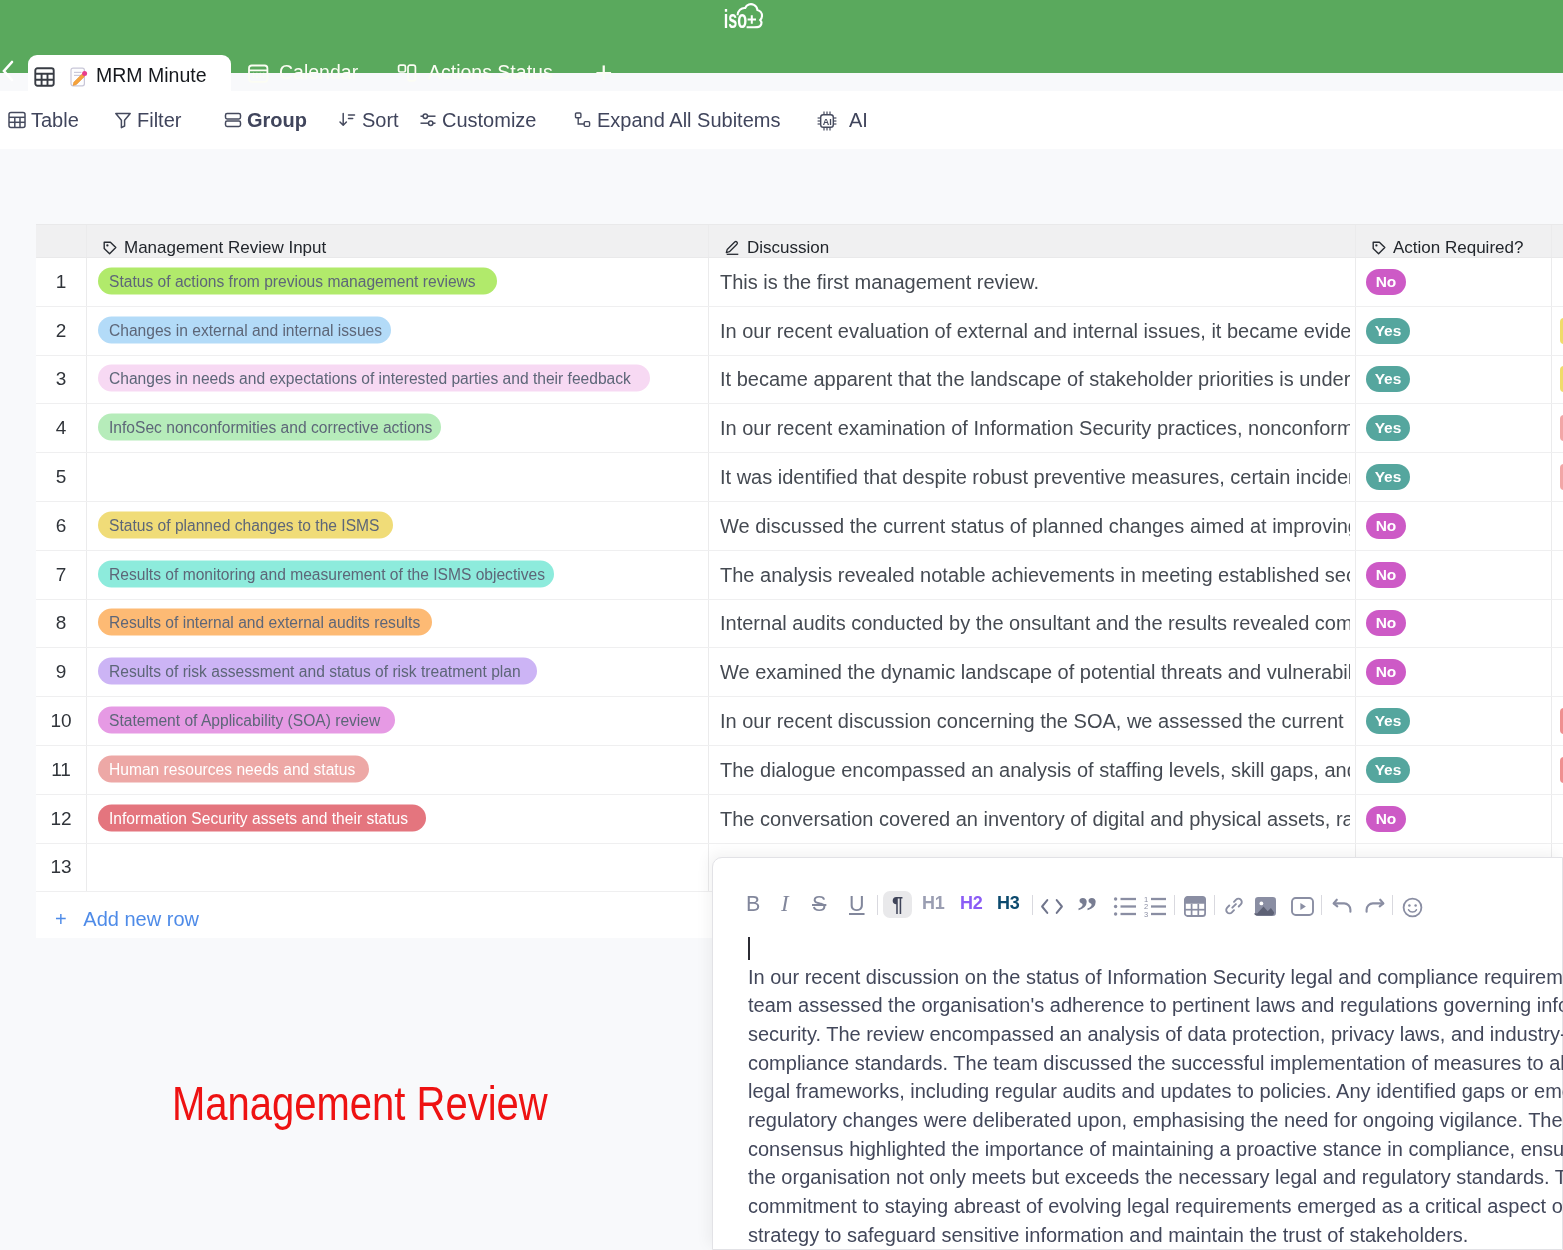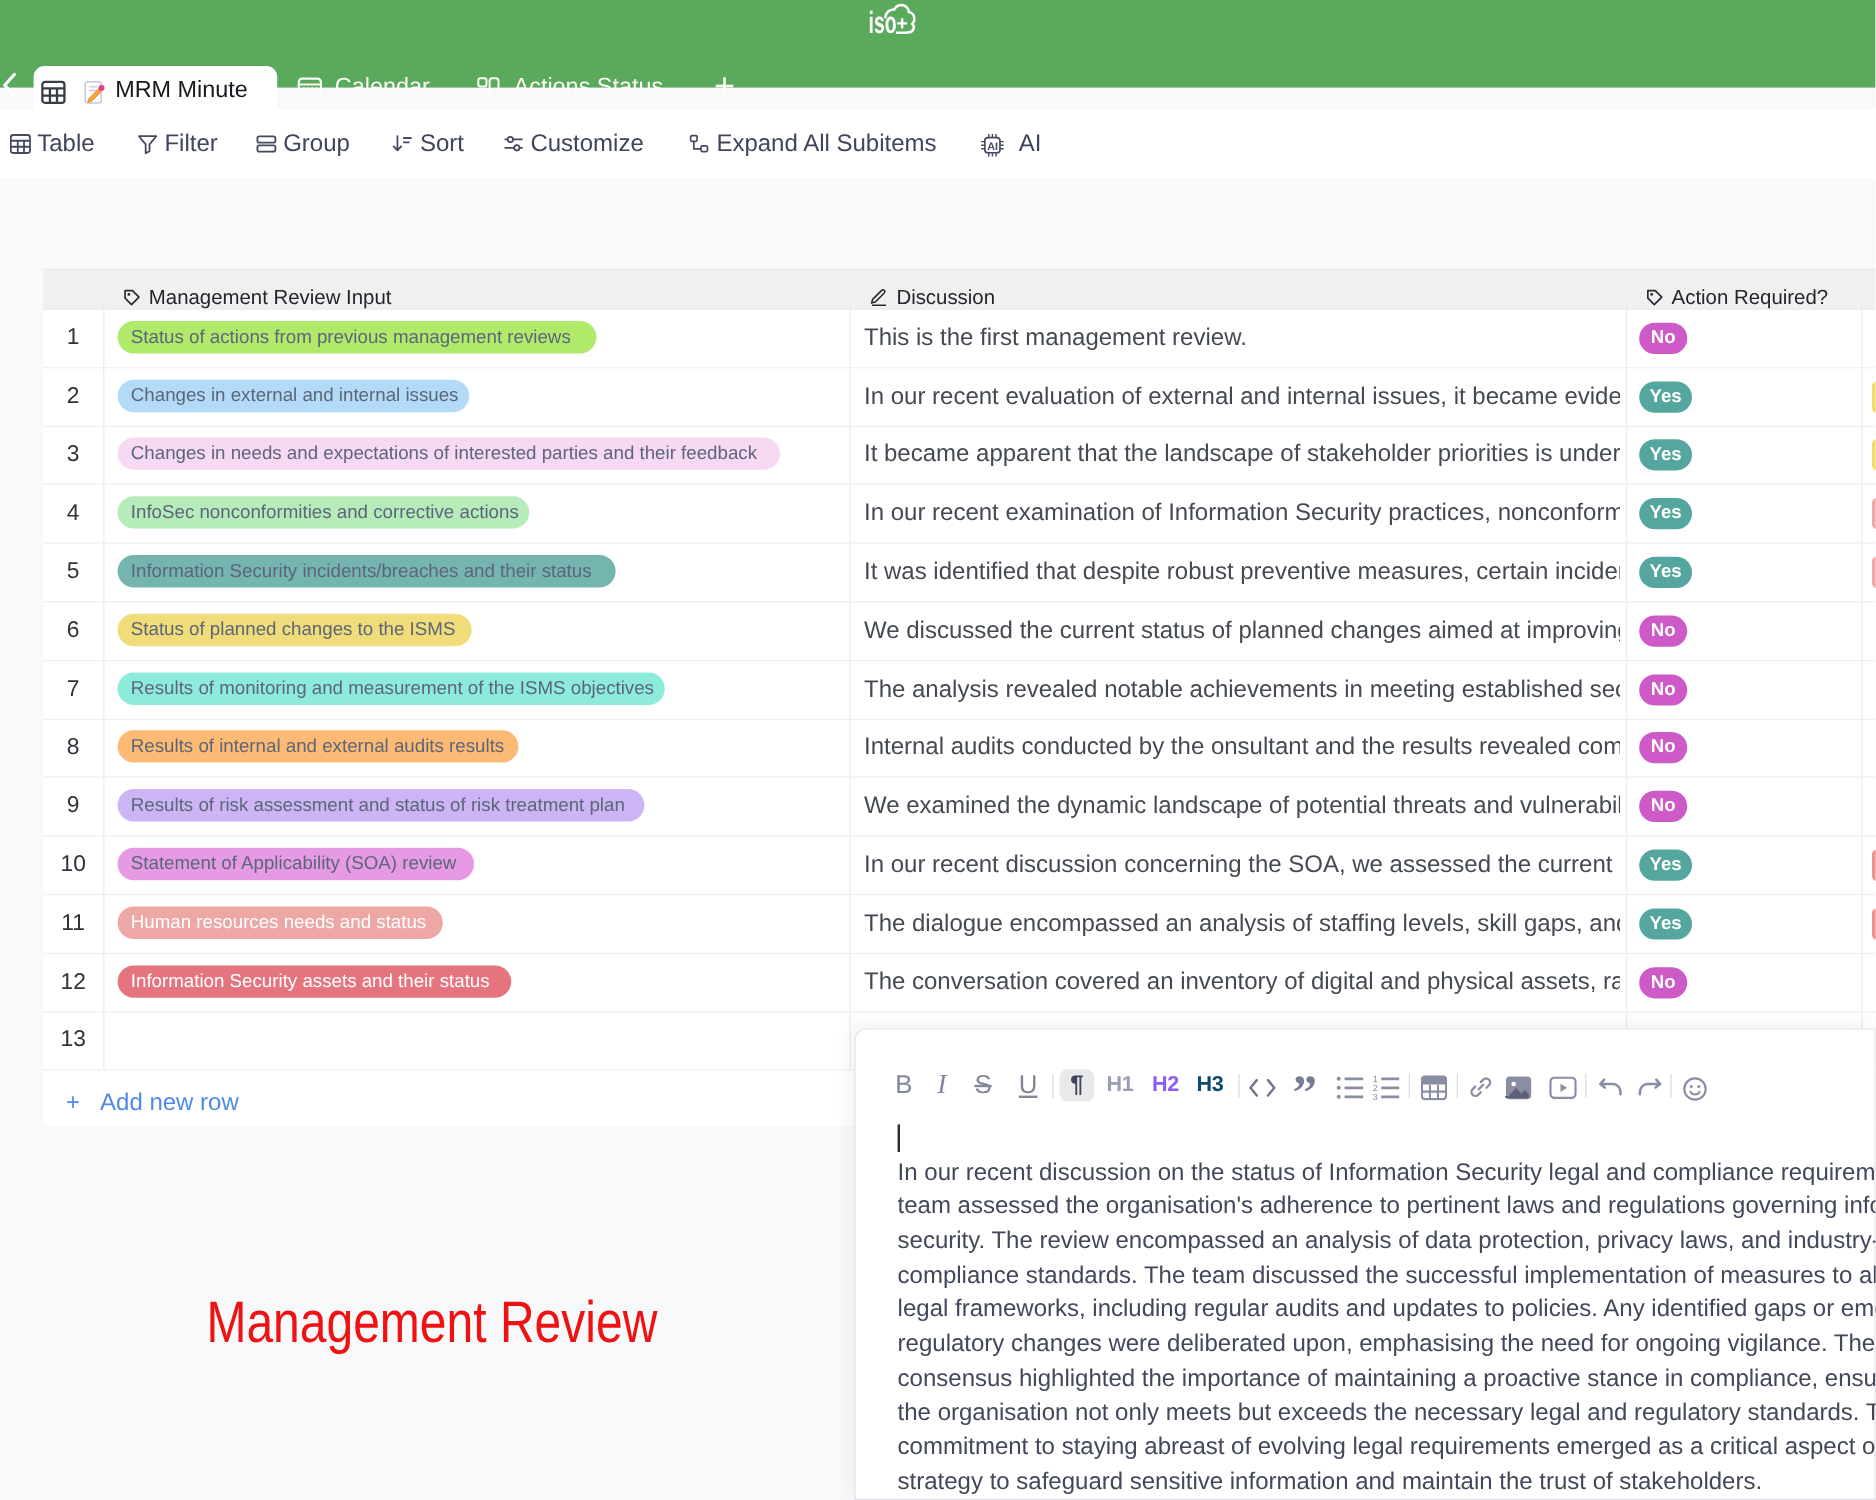--- a/index.html
+++ b/index.html
@@ -102,28 +102,28 @@
         <line x1="1" y1="11.3" x2="17" y2="11.3" stroke="#454a5e" stroke-width="1.5"></line>
       </svg>
       <span>Table</span>
     </div>
 <div class="titem" style="left:114px;">
       <svg width="18" height="18" viewBox="0 0 18 18">
         <path d="M1.8 2.5 h14.4 l-5.6 6.8 v5.7 l-3.2 1.7 v-7.4 z" fill="none" stroke="#454a5e" stroke-width="1.5" stroke-linejoin="round"></path>
       </svg>
       <span>Filter</span>
     </div>
-<div class="titem" style="left:213px;">
+<div class="titem" style="left:224px;font-weight:bold;">
       <svg width="18" height="18" viewBox="0 0 18 18">
         <rect x="1.5" y="2.6" width="15" height="5.3" rx="1.6" fill="none" stroke="#454a5e" stroke-width="1.5"></rect>
         <rect x="1.5" y="10.1" width="15" height="5.3" rx="1.6" fill="none" stroke="#454a5e" stroke-width="1.5"></rect>
       </svg>
       <span>Group</span>
     </div>
-<div class="titem" style="left:326px;">
+<div class="titem" style="left:338px;">
       <svg width="19" height="18" viewBox="0 0 19 18">
         <path d="M5.2 2.5 v11.5 M2 11 L5.2 14.2 L8.4 11" fill="none" stroke="#454a5e" stroke-width="1.5" stroke-linecap="round" stroke-linejoin="round"></path>
         <line x1="10.5" y1="4" x2="16.5" y2="4" stroke="#454a5e" stroke-width="1.5" stroke-linecap="round"></line>
         <line x1="10.5" y1="7.6" x2="14.7" y2="7.6" stroke="#454a5e" stroke-width="1.5" stroke-linecap="round"></line>
       </svg>
       <span>Sort</span>
     </div>
 <div class="titem" style="left:419px;">
       <svg width="18" height="18" viewBox="0 0 18 18">
         <line x1="1.5" y1="5.2" x2="16.5" y2="5.2" stroke="#454a5e" stroke-width="1.5"></line>
@@ -227,21 +227,20 @@
 <div class="dtext">In our recent examination of Information Security practices, nonconformities were identified</div>
 <div class="apill yes">Yes</div>
 <div class="sliver" style="background:#f2a6a6;"></div>
 <div class="vline" style="left:50px;"></div>
 <div class="vline" style="left:672px;"></div>
 <div class="vline" style="left:1319px;"></div>
 <div class="vline" style="left:1515px;"></div>
 </div>
 <div class="row">
 <div class="rnum">5</div>
-<div class="pill" style="background:#74b5b0; width:415px;">Information Security incidents/breaches and their status</div>
 <div class="dtext">It was identified that despite robust preventive measures, certain incidents occurred</div>
 <div class="apill yes">Yes</div>
 <div class="sliver" style="background:#f2a6a6;"></div>
 <div class="vline" style="left:50px;"></div>
 <div class="vline" style="left:672px;"></div>
 <div class="vline" style="left:1319px;"></div>
 <div class="vline" style="left:1515px;"></div>
 </div>
 <div class="row">
 <div class="rnum">6</div>

